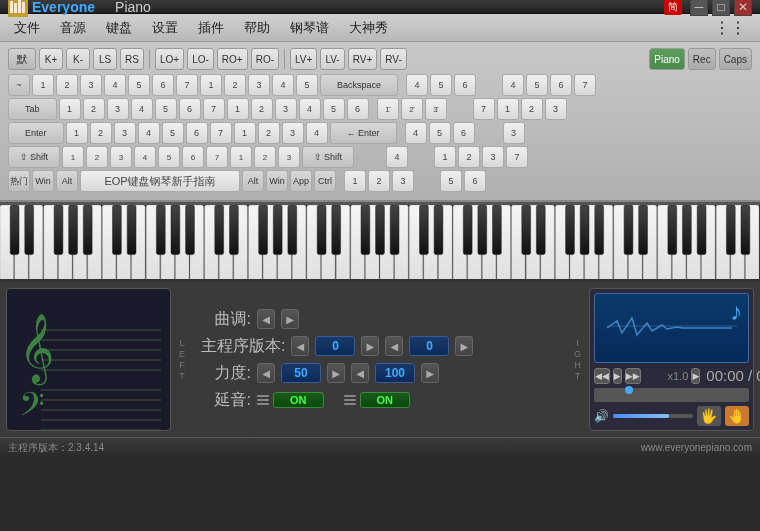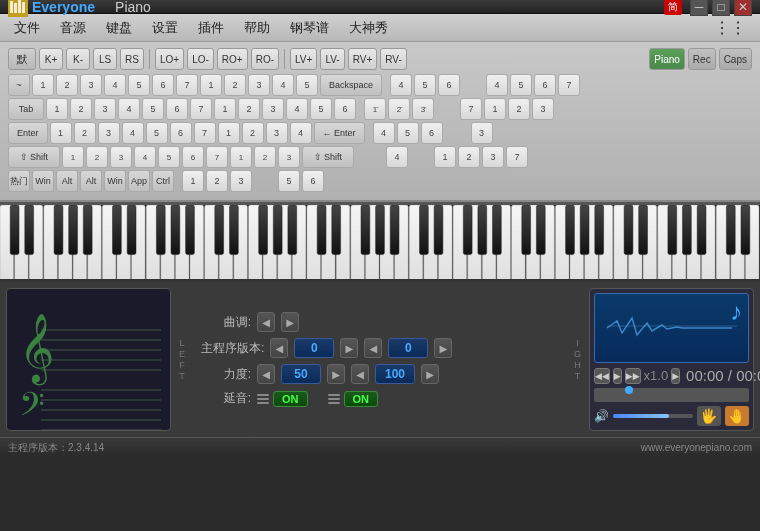--- a/index.html
+++ b/index.html
@@ -127,21 +127,21 @@
       font-size: 9px;
       color: #444;
       cursor: pointer;
       height: 22px;
       min-width: 22px;
       display: flex;
       align-items: center;
       justify-content: center;
       flex-shrink: 0;
     }
-    .kb-key.wide { min-width: 36px; padding: 0 8px; }
+    .kb-key.wide { min-width: 36px; padding: 0 16px; }
     .kb-key.xwide { min-width: 52px; }
     .kb-key.xxxwide { min-width: 160px; }
     .kb-key.modifier {
       background: linear-gradient(to bottom, #d8d8d8, #c0c0c0);
       color: #333;
     }
     
     
     #piano-section {
       height: 80px;
@@ -191,21 +191,21 @@
       gap: 6px;
       justify-content: center;
     }
     .ctrl-row {
       display: flex;
       align-items: center;
       gap: 6px;
     }
     .ctrl-label {
       color: #bbb;
-      font-size: 12px;
+      font-size: 16px;
       min-width: 50px;
       text-align: right;
     }
     .ctrl-arrow {
       background: linear-gradient(to bottom, #555, #444);
       border: 1px solid #666;
       border-radius: 3px;
       color: #aaa;
       width: 18px; height: 20px;
       display: flex; align-items: center; justify-content: center;
@@ -241,21 +241,21 @@
       width: 12px;
       height: 2px;
       background: #888;
       border-radius: 1px;
     }
     .toggle-label {
       background: linear-gradient(to bottom, #1a5a1a, #0a4a0a);
       border: 1px solid #3a8a3a;
       color: #4f4;
       font-size: 11px;
-      padding: 1px 8px;
+      padding: 1px 16px;
       border-radius: 3px;
       font-weight: bold;
     }
 
     
     #player-panel {
       width: 165px;
       background: #2a2a3a;
       border: 1px solid #555;
       border-radius: 4px;
@@ -309,21 +309,21 @@
     .player-time {
       color: #aaa;
       font-size: 15px;
       white-space: nowrap;
     }
     .speed-controls {
       display: flex;
       align-items: center;
       gap: 3px;
     }
-    .speed-label { color: #888; font-size: 13px; }
+    .speed-label { color: #888; font-size: 11px; margin-left: 24px; }
     .volume-row {
       display: flex;
       align-items: center;
       gap: 4px;
     }
     .vol-icon { color: #888; font-size: 12px; }
     .vol-slider {
       flex: 1;
       height: 4px;
       background: #555;
@@ -533,20 +533,21 @@
       <div class="kb-key">2</div>
       <div class="kb-key">3</div>
       <div class="kb-key">7</div>
     </div>
   </div>
 
   <div class="kb-row">
     <div class="kb-key modifier">热门</div>
     <div class="kb-key modifier">Win</div>
     <div class="kb-key modifier">Alt</div>
+    <div class="kb-key xxxwide" style="font-size:11px;">EOP键盘钢琴新手指南</div>
     <div class="kb-key modifier">Alt</div>
     <div class="kb-key modifier">Win</div>
     <div class="kb-key modifier">App</div>
     <div class="kb-key modifier">Ctrl</div>
     <div style="margin-left:6px; display:flex; gap:2px;">
       <div class="kb-key">1</div>
       <div class="kb-key">2</div>
       <div class="kb-key">3</div>
       <div class="kb-key" style="background:transparent;border:none;width:22px;"></div>
       <div class="kb-key">5</div>

